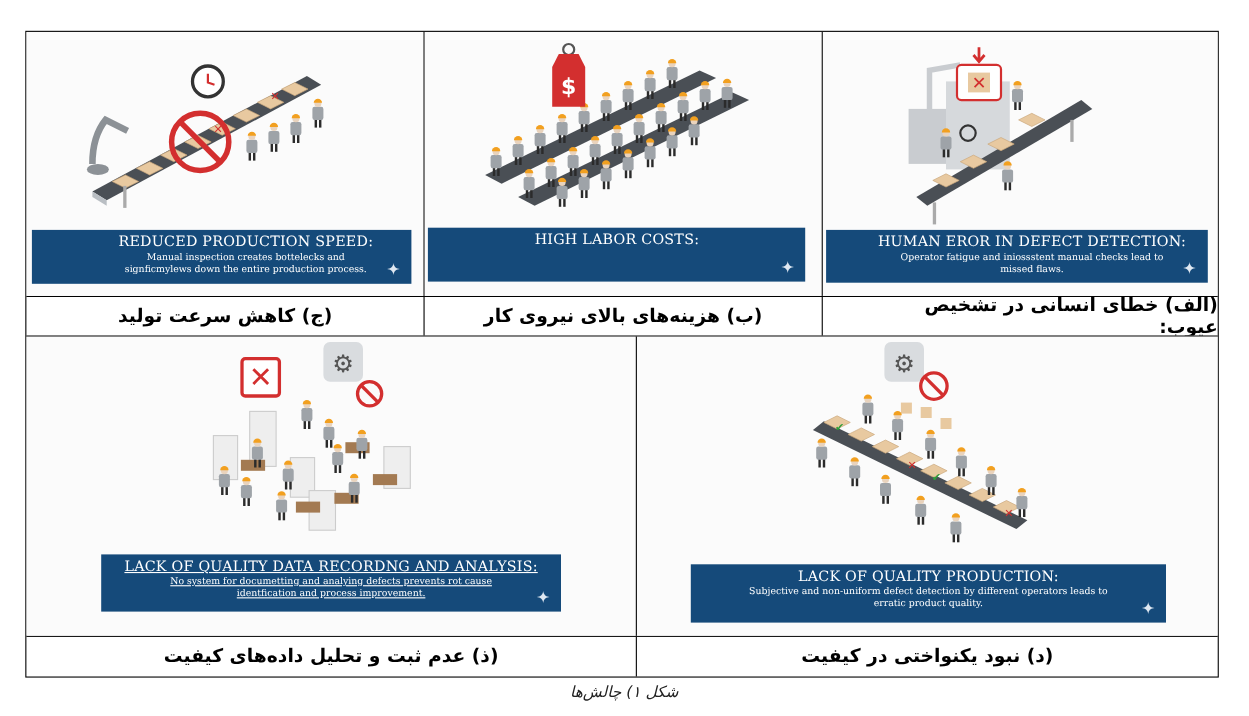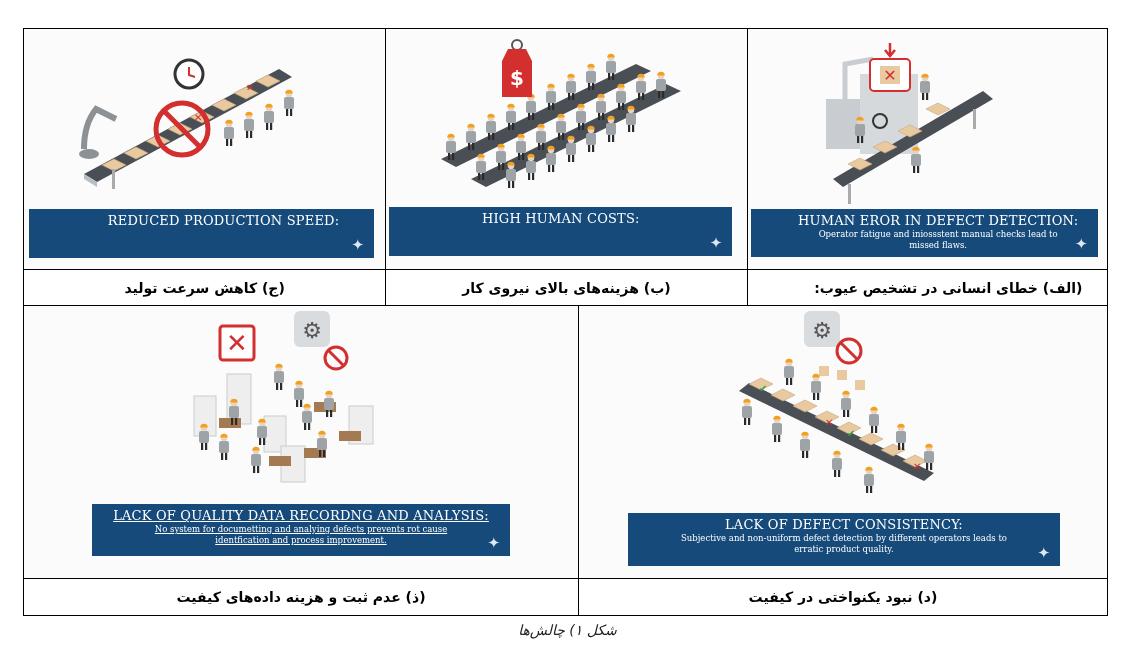--- a/index.html
+++ b/index.html
@@ -6,21 +6,21 @@
   body{width:1135px;height:651px;position:relative;overflow:hidden;font-family:"DejaVu Serif",serif;}
   .grid{position:absolute;left:23px;top:28px;width:1085px;border:1px solid #000;box-sizing:border-box;}
   .row-top{display:flex;height:240px;border-bottom:1px solid #000;}
   .row-top-cap{display:flex;height:35px;border-bottom:1px solid #000;}
   .row-bot{display:flex;height:272px;border-bottom:1px solid #000;}
   .row-bot-cap{display:flex;height:36px;}
   .c3{width:362px;border-left:1px solid #000;box-sizing:border-box;position:relative;overflow:hidden;}
   .c3:first-child{border-left:none;}
   .c2a{width:555px;position:relative;overflow:hidden;box-sizing:border-box;}
   .c2b{width:530px;border-left:1px solid #000;position:relative;overflow:hidden;box-sizing:border-box;}
-  .cap{display:flex;align-items:center;justify-content:center;direction:rtl;font-family:"DejaVu Sans",sans-serif;font-weight:bold;font-size:14px;color:#000;}
+  .cap{display:flex;align-items:center;justify-content:center;direction:rtl;font-family:"DejaVu Sans",sans-serif;font-weight:bold;font-size:17px;color:#000;}
   .illus{position:absolute;left:0;top:0;right:0;bottom:0;background:#fbfbfb;}
   .banner{position:absolute;background:#154a7a;color:#fff;text-align:center;box-sizing:border-box;padding-top:4px;}
   .banner .bt{font-size:13px;letter-spacing:0.2px;line-height:16px;}
   .banner .bd{font-size:8.5px;line-height:11px;padding:0 40px;}
   .banner .star{position:absolute;right:10px;bottom:5px;font-size:15px;color:#dfe8f2;line-height:15px;}
   .figcap{position:absolute;top:622px;left:0;width:1135px;text-align:center;direction:rtl;font-family:"DejaVu Sans",sans-serif;font-style:italic;font-size:14px;color:#222;}
 </style>
 </head>
 <body>
 
@@ -89,20 +89,21 @@
           <g transform="translate(245,82)">
               <use href="#worker"></use>
             </g>
           <g transform="translate(265,68)">
               <use href="#worker"></use>
             </g>
         </svg>
       </div>
       <div class="banner" style="left:5px;top:180px;width:345px;height:49px;padding-left:44px;">
         <div class="bt">REDUCED PRODUCTION SPEED:</div>
+        <div class="bd">Manual inspection creates bottelecks and signficmylews down the entire production process.</div>
         <span class="star">✦</span>
       </div>
     </div>
     <div class="c3">
       <div class="illus">
         <svg width="362" height="180" viewBox="0 0 362 180">
           <polygon points="55,130 250,35 265,42 70,138" fill="#4a4f55"></polygon>
           <polygon points="85,150 280,55 295,62 100,158" fill="#4a4f55"></polygon>
           <g transform="translate(65,112)">
               <use href="#worker"></use>
@@ -181,21 +182,21 @@
             </g>
           <g transform="translate(245,84)">
               <use href="#worker"></use>
             </g>
           <circle cx="131" cy="16" r="5" fill="none" stroke="#555" stroke-width="2"></circle>
           <polygon points="122,20 140,20 146,32 146,68 116,68 116,32" fill="#d32f2f"></polygon>
           <text x="131" y="56" fill="#fff" font-size="20" font-weight="bold" text-anchor="middle" font-family="DejaVu Sans">$</text>
         </svg>
       </div>
       <div class="banner" style="left:3px;top:178px;width:343px;height:49px;">
-        <div class="bt">HIGH HUMAN COSTS:</div>
+        <div class="bt">HIGH LABOR COSTS:</div>
         <span class="star">✦</span>
       </div>
     </div>
     <div class="c3" style="width:361px;">
       <div class="illus">
         <svg width="361" height="180" viewBox="0 0 361 180">
           <rect x="78" y="70" width="40" height="50" fill="#c9ccd0"></rect>
           <rect x="112" y="45" width="58" height="80" fill="#d6d9dc"></rect>
           <path d="M97,70 L97,35 L125,30" stroke="#c9ccd0" stroke-width="5" fill="none"></path>
           <polygon points="85,150 235,62 245,70 95,158" fill="#4a4f55"></polygon>
@@ -369,26 +370,26 @@
             </g>
           <g transform="translate(258,152)">
               <use href="#worker"></use>
             </g>
           <g transform="translate(290,168)">
               <use href="#worker"></use>
             </g>
         </svg>
       </div>
       <div class="banner" style="left:49px;top:207px;width:432px;height:53px;">
-        <div class="bt">LACK OF DEFECT CONSISTENCY:</div>
+        <div class="bt">LACK OF QUALITY PRODUCTION:</div>
         <div class="bd">Subjective and non-uniform defect detection by different operators leads to erratic product quality.</div>
         <span class="star">✦</span>
       </div>
     </div>
   </div>
 
   <div class="row-bot-cap">
-    <div class="c2a cap">(ذ) عدم ثبت و هزینه داده‌های کیفیت</div>
+    <div class="c2a cap">(ذ) عدم ثبت و تحلیل داده‌های کیفیت</div>
     <div class="c2b cap">(د) نبود یکنواختی در کیفیت</div>
   </div>
 </div>
 
 <div class="figcap">شکل ۱) چالش‌ها</div>
 
 </body></html>

